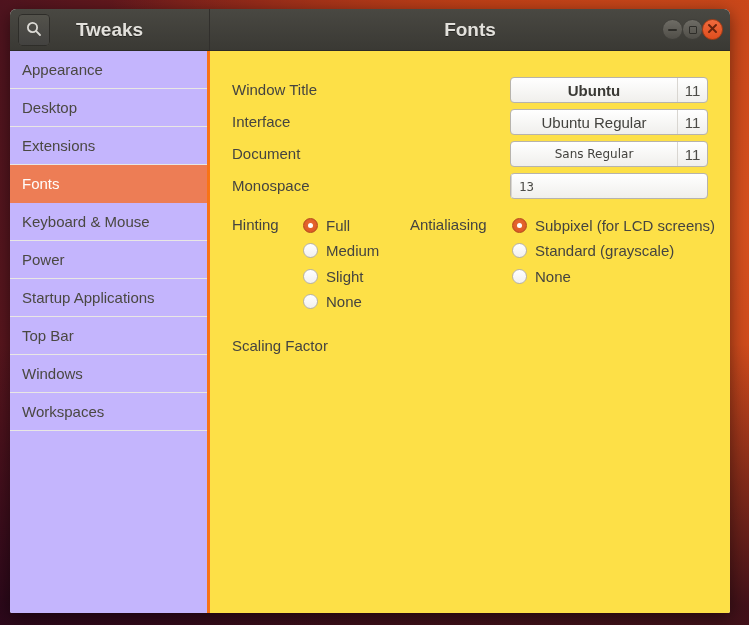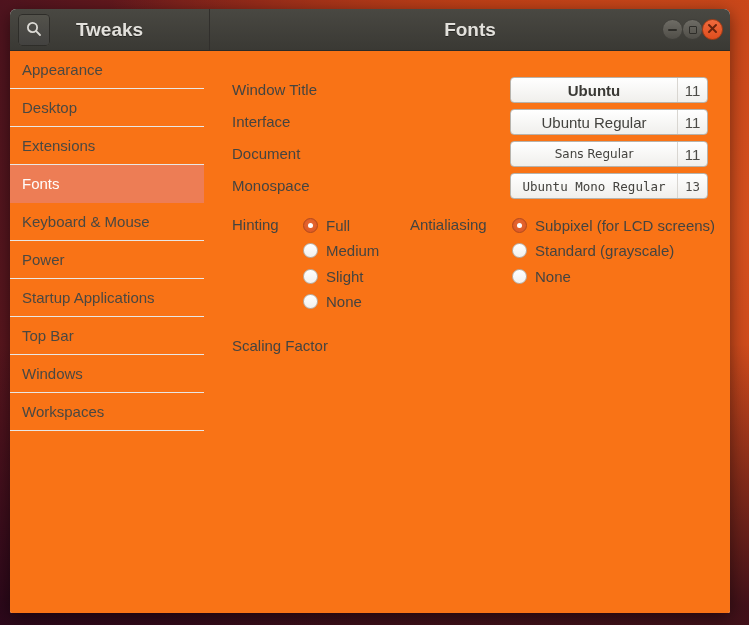--- a/index.html
+++ b/index.html
@@ -52,33 +52,33 @@
   }
   .ctrl.close {
     background:linear-gradient(to bottom,#f06a3d,#df4e1e);
     border:1px solid #a83c14;
   }
   .glyph-min { width:9px; height:2px; background:#2e2d29; border-radius:1px; }
   .glyph-max { width:8px; height:8px; border:1.5px solid #2e2d29; border-radius:1px; }
   
   .win-body { flex:1; display:flex; min-height:0; }
   .sidebar {
-    width:200px; flex:0 0 200px; background:#f97316;
-    border-right:6px solid #f97316;
+    width:200px; flex:0 0 200px; background:#c4b5fd;
+    border-right:3px solid #f97316;
     border-radius:0 0 0 2px;
   }
   .side-item {
     height:38px; line-height:37px; padding-left:12px;
     border-bottom:1px solid #e9e7e4; color:#4a4842; cursor:pointer;
     white-space:nowrap; overflow:hidden;
   }
   .side-item.selected {
     background:#ed7d55; color:#fffdfb; border-bottom:1px solid #ed7d55;
   }
-  .content { flex:1; position:relative; background:#f97316; border-radius:0 0 2px 0; }
+  .content { flex:1; position:relative; background:#fde047; border-radius:0 0 2px 0; }
   .row-label { position:absolute; left:22px; height:26px; line-height:26px; color:#454440; }
   
   .font-btn {
     position:absolute; left:300px; width:198px; height:26px;
     display:flex; align-items:stretch;
     background:linear-gradient(to bottom,#ffffff,#f0efec);
     border:1px solid #b7b3ac; border-radius:4px; cursor:pointer;
     font-family:"Liberation Sans","DejaVu Sans",sans-serif; font-size:15px; color:#43423e;
     padding:0;
     justify-content:space-between;
@@ -194,21 +194,20 @@
         </button>
 
         <span class="row-label" style="top:90px">Document</span>
         <button class="font-btn font-sans" style="top:90px">
           <span class="font-name">Sans Regular</span>
           <span class="font-size">11</span>
         </button>
 
         <span class="row-label" style="top:122px">Monospace</span>
         <button class="font-btn font-mono" style="top:122px">
-          <span class="font-name">Ubuntu Mono Regular</span>
           <span class="font-size">13</span>
         </button>
 
         <span class="group-label" style="left:22px; top:165px">Hinting</span>
         <div class="radio-row checked" style="left:93px; top:165px">
           <span class="radio-circle">
               <span class="radio-dot"></span>
             </span>
           <span>Full</span>
         </div>

